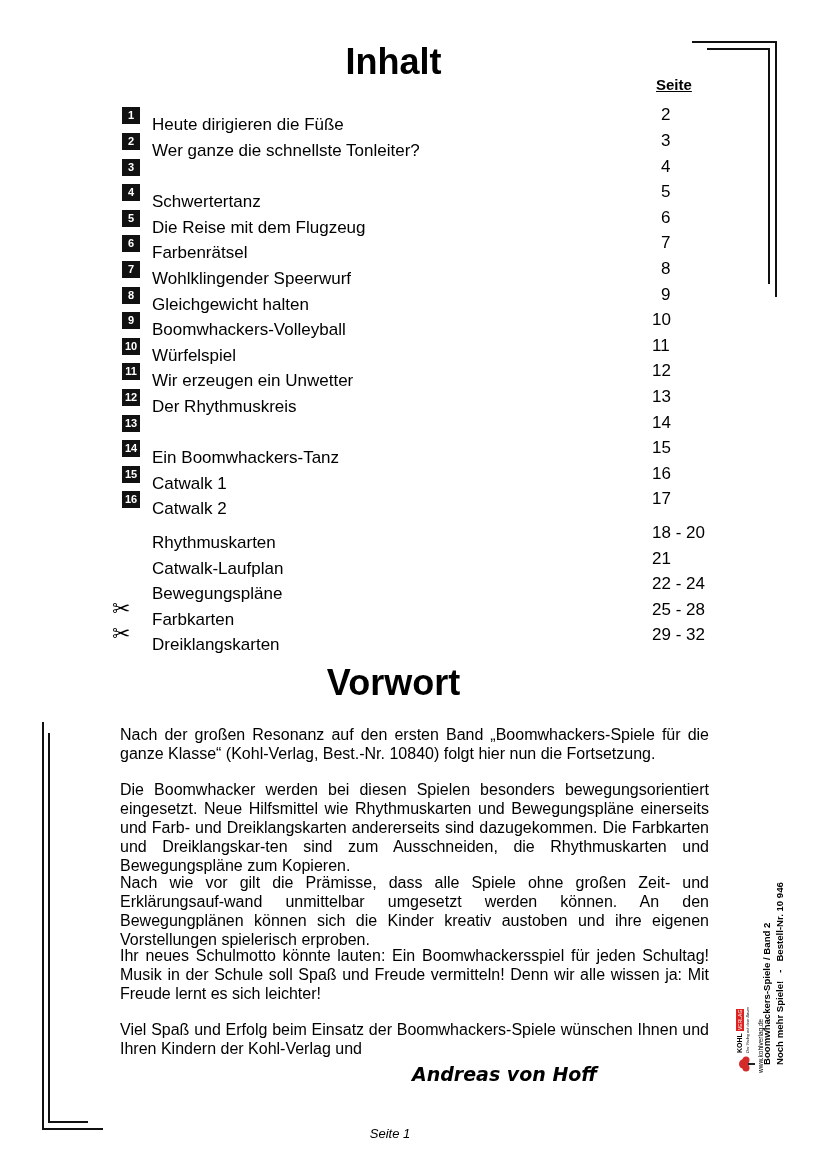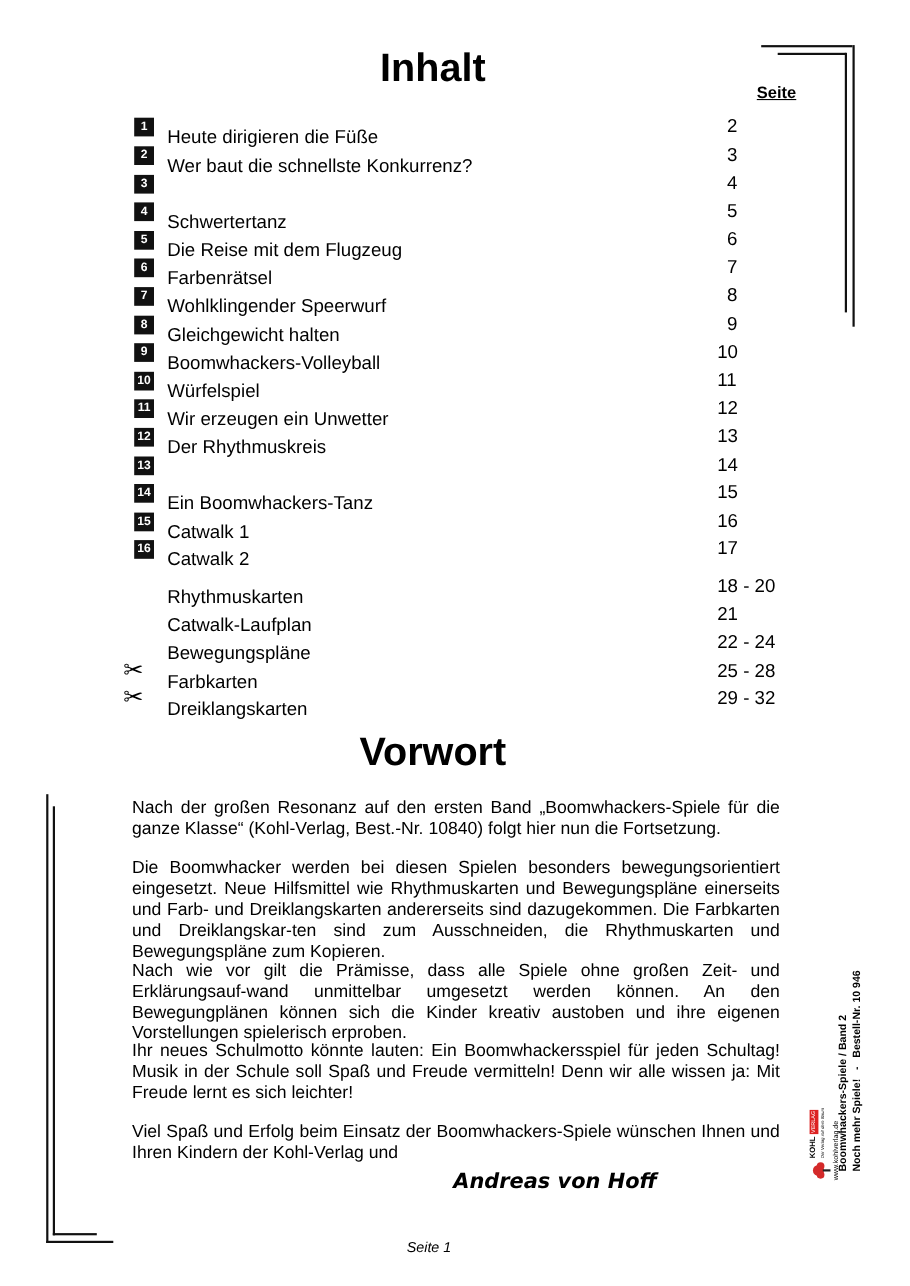--- a/index.html
+++ b/index.html
@@ -2,21 +2,21 @@
 <html><head>
 <meta charset="utf-8">
 <style>
   html, body { margin: 0; padding: 0; background: #ffffff; }
   body { width: 827px; height: 1169px; position: relative; overflow: hidden;
          font-family: "Liberation Sans", sans-serif; color: #000; }
   .line { position: absolute; background: #111; }
   .title { position: absolute; left: 0; width: 787px; text-align: center;
            font-weight: bold; font-size: 36px; line-height: 40px; }
   .seite-head { position: absolute; left: 656px; top: 76px; font-size: 15px;
-                font-weight: bold; text-decoration: underline; margin-left: 32px; }
+                font-weight: bold; text-decoration: underline; }
   .toc-row { position: absolute; left: 118px; width: 600px; height: 22px;
              font-size: 17px; line-height: 22px; }
   .toc-badge { position: absolute; left: 4px; top: 3px; width: 18px; height: 17px;
                background: #111; color: #fff; font-size: 11px; font-weight: bold;
                text-align: center; line-height: 17px; }
   .toc-scissors { position: absolute; left: -6px; top: -1px; font-size: 22px; line-height: 22px; }
   .toc-label { position: absolute; left: 34px; top: 0; white-space: nowrap; margin-top: 10px; }
   .toc-page { position: absolute; left: 534px; top: 0; white-space: nowrap; }
   .para { position: absolute; left: 120px; width: 589px; font-size: 16px;
           line-height: 19px; text-align: justify; }
@@ -53,21 +53,21 @@
 <div class="seite-head">Seite</div>
 
 <div id="toc-list">
     <div class="toc-row" style="top: 104px;">
       <span class="toc-badge">1</span>
       <span class="toc-label">Heute dirigieren die Füße</span>
       <span class="toc-page" style="left:543px">2</span>
     </div>
     <div class="toc-row" style="top: 130px;">
       <span class="toc-badge">2</span>
-      <span class="toc-label">Wer baut die schnellste Konkurrenz?</span>
+      <span class="toc-label">Wer ganze die schnellste Tonleiter?</span>
       <span class="toc-page" style="left:543px">3</span>
     </div>
     <div class="toc-row" style="top: 156px;">
       <span class="toc-badge">3</span>
       <span class="toc-page" style="left:543px">4</span>
     </div>
     <div class="toc-row" style="top: 181px;">
       <span class="toc-badge">4</span>
       <span class="toc-label">Schwertertanz</span>
       <span class="toc-page" style="left:543px">5</span>

